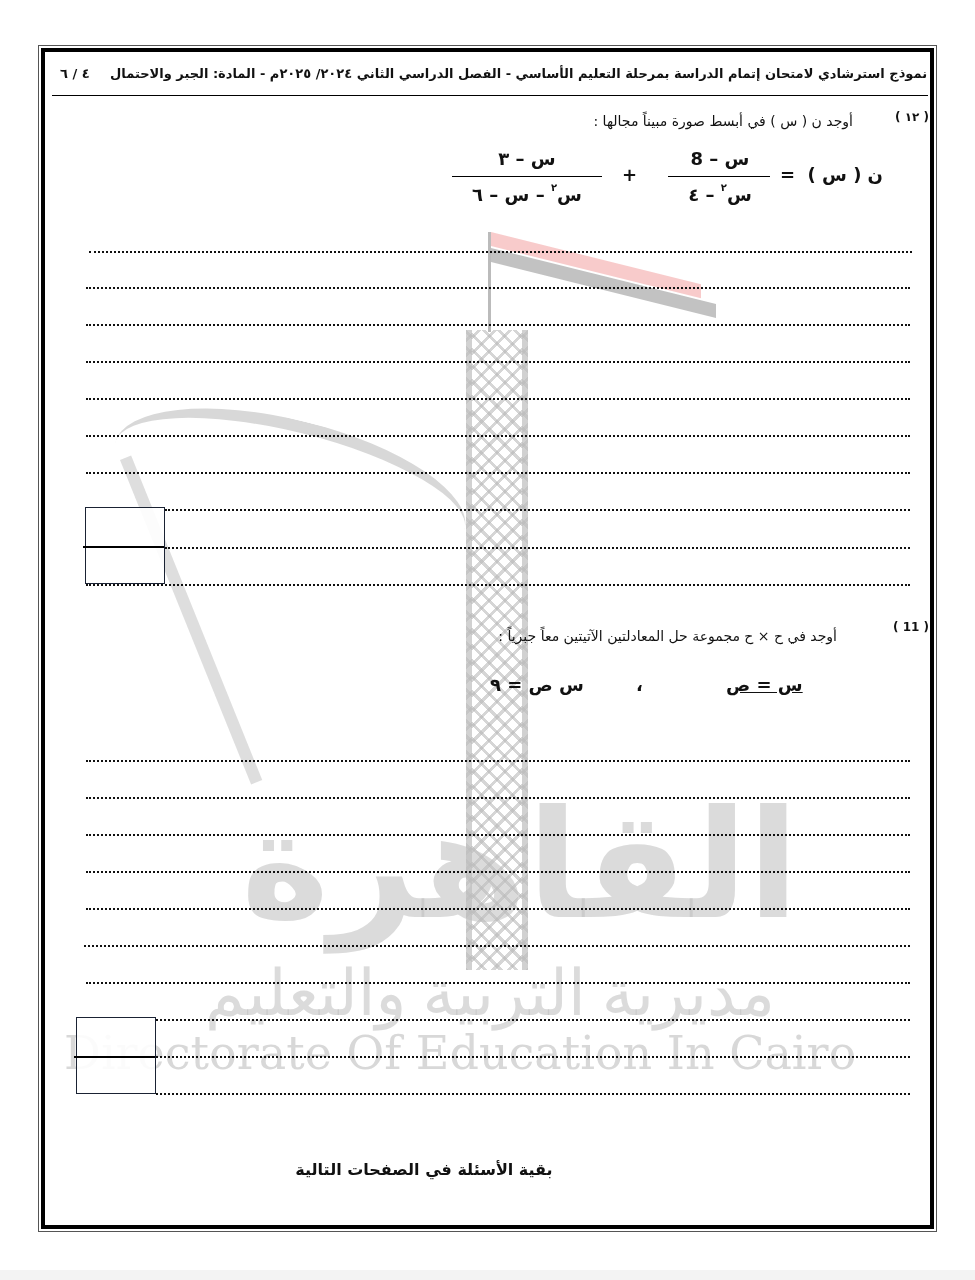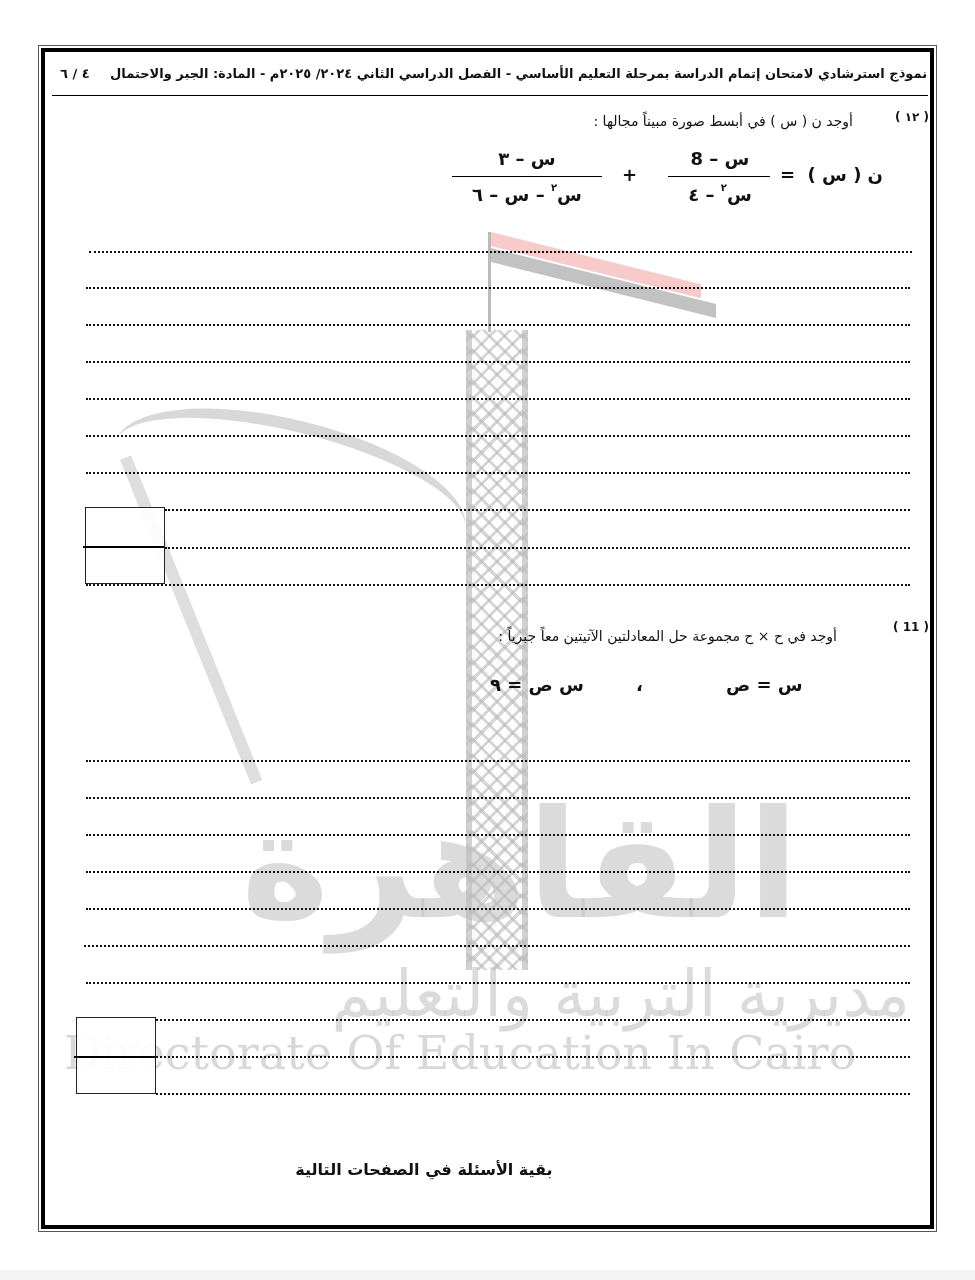--- a/index.html
+++ b/index.html
@@ -54,21 +54,21 @@
   .wm-tower { left: 466px; top: 330px; width: 50px; height: 640px; background:
      repeating-linear-gradient(45deg, transparent 0 8px, rgba(180,180,180,0.55) 8px 11px),
      repeating-linear-gradient(-45deg, transparent 0 8px, rgba(180,180,180,0.55) 8px 11px);
      border-left: 6px solid rgba(190,190,190,0.7); border-right: 6px solid rgba(190,190,190,0.7); }
   .wm-pole { left: 488px; top: 232px; width: 3px; height: 100px; background: rgba(170,170,170,0.8); }
   .wm-flag-red { left: 491px; top: 232px; width: 210px; height: 14px; background: rgba(240,140,140,0.45); transform: skewY(14deg); transform-origin: left top; }
   .wm-flag-gray { left: 491px; top: 248px; width: 225px; height: 14px; background: rgba(120,120,120,0.45); transform: skewY(14deg); transform-origin: left top; }
   .wm-arc { left: 110px; top: 420px; width: 360px; height: 120px; border-top: 12px solid rgba(190,190,190,0.6); border-radius: 50% 50% 0 0; transform: rotate(14deg); }
   .wm-slash { left: 120px; top: 460px; width: 12px; height: 350px; background: rgba(200,200,200,0.6); transform: rotate(-22deg); transform-origin: top left; }
   .wm-ar-big { left: 140px; top: 790px; width: 760px; font-size: 150px; font-weight: bold; color: rgba(190,190,190,0.55); direction: rtl; text-align: center; line-height: 1; letter-spacing: 10px; }
-  .wm-ar-mid { left: 70px; top: 962px; width: 840px; font-size: 64px; color: rgba(190,190,190,0.55); direction: rtl; letter-spacing: 18px; line-height: 1; }
+  .wm-ar-mid { left: 70px; top: 962px; width: 840px; font-size: 64px; color: rgba(190,190,190,0.55); direction: rtl; text-align: center; letter-spacing: 18px; line-height: 1; font-family: Liberation Serif, serif; }
   .wm-en { left: 64px; top: 1030px; width: 860px; font-family: "DejaVu Serif", serif; font-size: 46px; color: rgba(190,190,190,0.6); white-space: nowrap; line-height: 1; }
 </style>
 </head>
 <body>
 
 <div class="bottom-strip"></div>
 
 <div class="frame-outer"></div>
 <div class="frame-inner"></div>
 
@@ -119,21 +119,21 @@
 <div class="dotline" style="top:547px; left:165px; width:745px;"></div>
 <div class="dotline" style="top:584px; left:86px; width:824px;"></div>
 
 <div class="score-box" style="top:507px; left:85px; width:80px; height:77px;">
   <div class="divider"></div>
 </div>
 
 <div class="q-num" style="top:620px; right:46px;">( 11 )</div>
 <div class="q-text" style="top:628px; right:138px;">أوجد في ح × ح مجموعة حل المعادلتين الآتيتين معاً جبرياً :</div>
 
-<div class="math" style="top:674px; left:726px;">س = ص</div>
+<div class="math" style="top:674px; left:726px;text-decoration:underline;">س = ص</div>
 <div class="math" style="top:674px; left:636px;">،</div>
 <div class="math" style="top:674px; left:490px;">س ص = ٩</div>
 
 <div class="dotline" style="top:760px; left:86px; width:824px;"></div>
 <div class="dotline" style="top:797px; left:86px; width:824px;"></div>
 <div class="dotline" style="top:834px; left:86px; width:824px;"></div>
 <div class="dotline" style="top:871px; left:86px; width:824px;"></div>
 <div class="dotline" style="top:908px; left:86px; width:824px;"></div>
 <div class="dotline" style="top:945px; left:84px; width:826px;"></div>
 <div class="dotline" style="top:982px; left:86px; width:824px;"></div>

